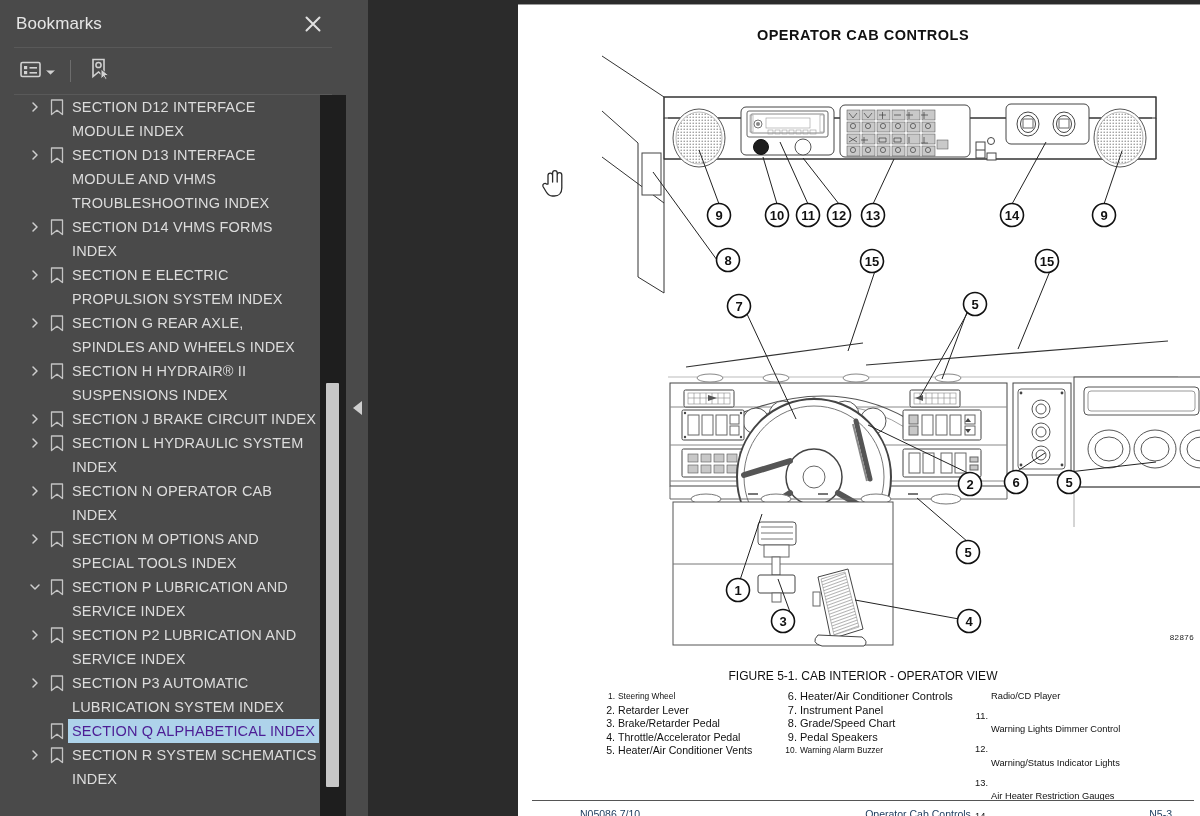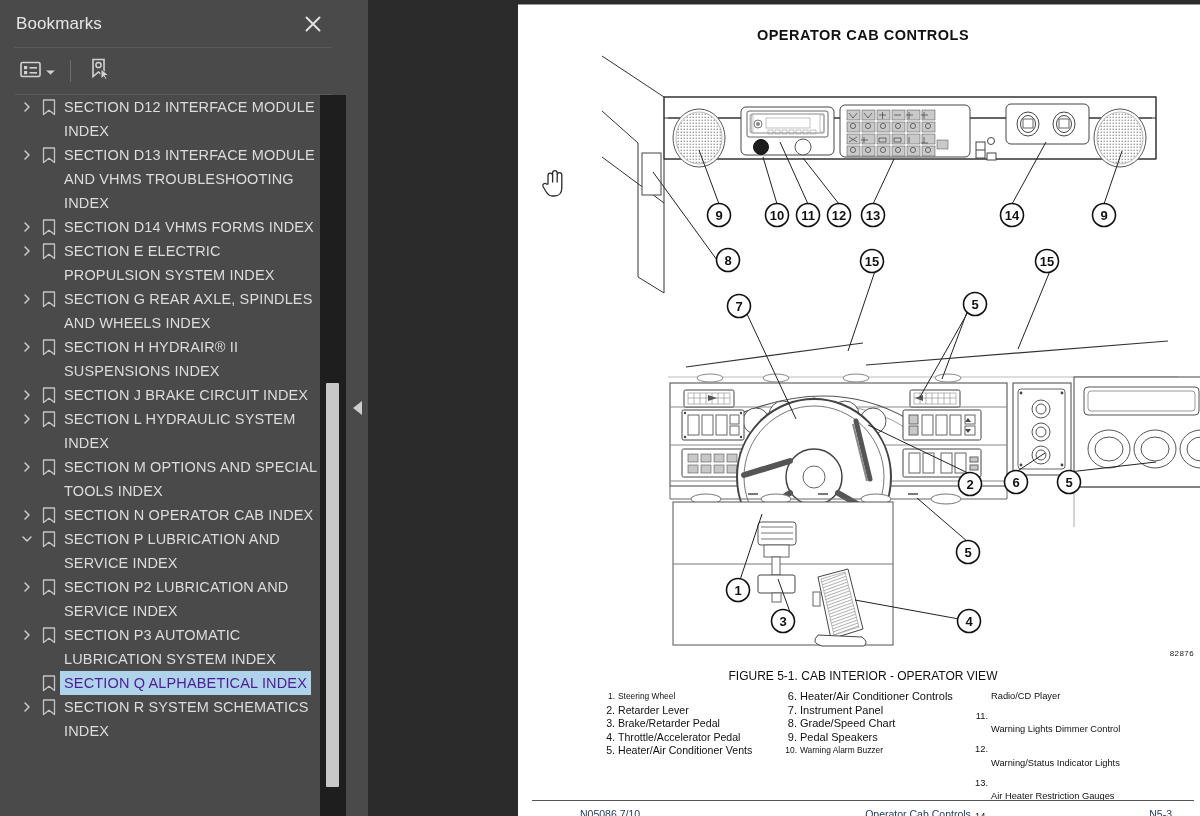--- a/index.html
+++ b/index.html
@@ -51,21 +51,21 @@
 
   
   .sb-tree-wrap {
     position: relative; flex: 1 1 auto;
     overflow: hidden;
     background: #4a4a4a;
   }
   .sb-tree {
     position: absolute; left: 0; top: 0;
     width: 330px;
-    padding: 8px 0 0 8px;
+    padding: 8px 0 0 16px;
   }
   .tree-item {
     display: flex; align-items: flex-start;
     padding: 0 6px 0 8px;
     min-height: 24px;
     cursor: pointer;
   }
   .tree-item.lvl1 { padding-left: 8px; }
   .tw {
     flex: 0 0 22px; width: 22px; height: 24px;
@@ -157,21 +157,21 @@
   .legend-col.c1 .legend-num { width: 12px; }
   .legend-col.c2 .legend-num { width: 16px; }
   .legend-col.c3 .legend-num { width: 17px; margin-top: 20px; }
   .legend-item.lg-sm { font-size: 8.2px; }
   .legend-col.c2 .legend-item { font-size: 11px; line-height: 13.6px; }
   .legend-col.c1 .legend-item { font-size: 10.6px; line-height: 13.6px; }
   .legend-col.c2 .legend-item.lg-sm,
   .legend-col.c1 .legend-item.lg-sm { font-size: 8.4px; }
 
   .drawing-no {
-    position: absolute; right: 14px; top: 644px;
+    position: absolute; right: 14px; top: 628px;
     font-size: 8px; color: #222; letter-spacing: .4px;
   }
   .footer-rule {
     position: absolute; left: 14px; right: 14px; top: 795px;
     height: 1px; background: #555;
   }
   .footer {
     position: absolute; left: 14px; right: 14px; top: 803px;
     display: flex; font-size: 10.5px; color: #1b3a5c;
   }
@@ -339,34 +339,34 @@
             <span class="tw">
               <svg width="12" height="12" viewBox="0 0 12 12">
                 <path d="M4 2 L8 6 L4 10" fill="none" stroke="#cfcfcf" stroke-width="1.5" stroke-linecap="round" stroke-linejoin="round"></path>
               </svg>
             </span>
             <span class="bm">
               <svg width="14" height="17" viewBox="0 0 14 17">
                 <path d="M1.5 1 h11 v14.5 l-5.5 -4.3 l-5.5 4.3 z" fill="none" stroke="#c4c4c4" stroke-width="1.3" stroke-linejoin="round"></path>
               </svg>
             </span>
+            <span class="tree-label">SECTION N OPERATOR CAB INDEX</span>
+          </div>
+          <div class="tree-item lvl0">
+            <span class="tw">
+              <svg width="12" height="12" viewBox="0 0 12 12">
+                <path d="M4 2 L8 6 L4 10" fill="none" stroke="#cfcfcf" stroke-width="1.5" stroke-linecap="round" stroke-linejoin="round"></path>
+              </svg>
+            </span>
+            <span class="bm">
+              <svg width="14" height="17" viewBox="0 0 14 17">
+                <path d="M1.5 1 h11 v14.5 l-5.5 -4.3 l-5.5 4.3 z" fill="none" stroke="#c4c4c4" stroke-width="1.3" stroke-linejoin="round"></path>
+              </svg>
+            </span>
             <span class="tree-label">SECTION M OPTIONS AND SPECIAL TOOLS INDEX</span>
-          </div>
-          <div class="tree-item lvl0">
-            <span class="tw">
-              <svg width="12" height="12" viewBox="0 0 12 12">
-                <path d="M4 2 L8 6 L4 10" fill="none" stroke="#cfcfcf" stroke-width="1.5" stroke-linecap="round" stroke-linejoin="round"></path>
-              </svg>
-            </span>
-            <span class="bm">
-              <svg width="14" height="17" viewBox="0 0 14 17">
-                <path d="M1.5 1 h11 v14.5 l-5.5 -4.3 l-5.5 4.3 z" fill="none" stroke="#c4c4c4" stroke-width="1.3" stroke-linejoin="round"></path>
-              </svg>
-            </span>
-            <span class="tree-label">SECTION N OPERATOR CAB INDEX</span>
           </div>
           <div class="tree-item lvl0">
             <span class="tw">
               <svg width="12" height="12" viewBox="0 0 12 12">
                 <path d="M2 4 L6 8 L10 4" fill="none" stroke="#cfcfcf" stroke-width="1.5" stroke-linecap="round" stroke-linejoin="round"></path>
               </svg>
             </span>
             <span class="bm">
               <svg width="14" height="17" viewBox="0 0 14 17">
                 <path d="M1.5 1 h11 v14.5 l-5.5 -4.3 l-5.5 4.3 z" fill="none" stroke="#c4c4c4" stroke-width="1.3" stroke-linejoin="round"></path>

